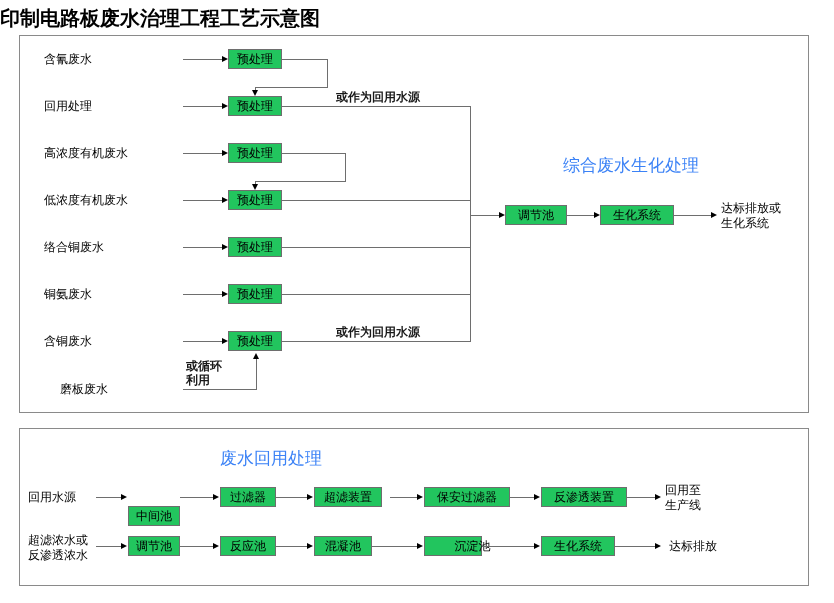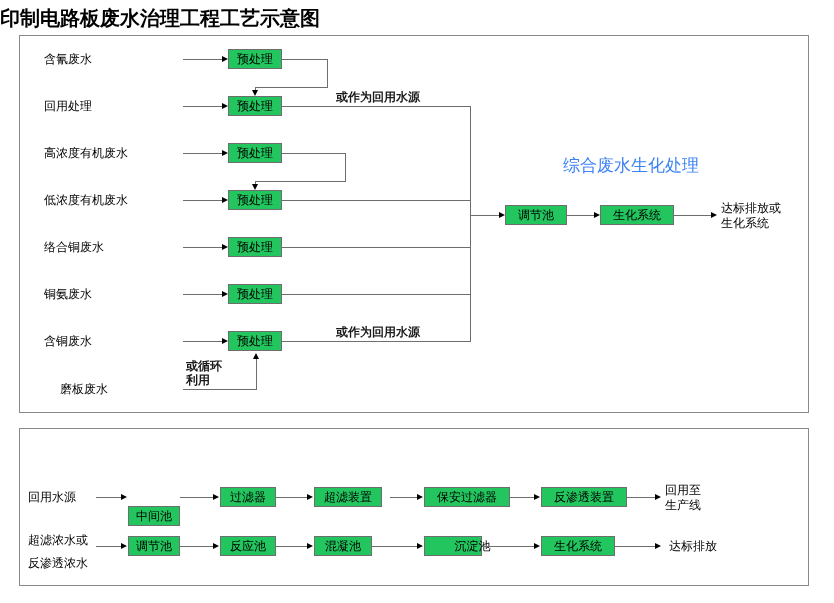--- a/index.html
+++ b/index.html
@@ -198,20 +198,21 @@
   <div class="arrow-r" style="left:594px; top:211.5px;"></div>
   <div class="box" style="left:600px; top:205px; width:74px; height:20px;">生化系统</div>
 
   <div class="hline" style="left:674px; top:215px; width:40px;"></div>
   <div class="arrow-r" style="left:711px; top:211.5px;"></div>
   <div class="lbl" style="left:721px; top:201px;">达标排放或</div>
   <div class="lbl" style="left:721px; top:216px;">生化系统</div>
 
   <div class="panel" id="panel-bottom"></div>
 
+  <div class="section-head" style="left:220px; top:448px;">废水回用处理</div>
 
   <div class="lbl" style="left:28px; top:490px;">回用水源</div>
   <div class="hline" style="left:96px; top:497px; width:28px;"></div>
   <div class="arrow-r" style="left:121px; top:493.5px;"></div>
 
   <div class="box" style="left:128px; top:506px; width:52px; height:20px;">中间池</div>
   <div class="hline" style="left:180px; top:497px; width:36px;"></div>
   <div class="arrow-r" style="left:213px; top:493.5px;"></div>
 
   <div class="box" style="left:220px; top:487px; width:56px; height:20px;">过滤器</div>
@@ -226,21 +227,21 @@
   <div class="hline" style="left:510px; top:497px; width:27px;"></div>
   <div class="arrow-r" style="left:534px; top:493.5px;"></div>
 
   <div class="box" style="left:541px; top:487px; width:86px; height:20px;">反渗透装置</div>
   <div class="hline" style="left:627px; top:497px; width:31px;"></div>
   <div class="arrow-r" style="left:655px; top:493.5px;"></div>
   <div class="lbl" style="left:665px; top:483px;">回用至</div>
   <div class="lbl" style="left:665px; top:498px;">生产线</div>
 
   <div class="lbl" style="left:28px; top:533px;">超滤浓水或</div>
-  <div class="lbl" style="left:28px; top:548px;margin-top:8px;">反渗透浓水</div>
+  <div class="lbl" style="left:28px; top:548px;">反渗透浓水</div>
   <div class="hline" style="left:96px; top:546px; width:28px;"></div>
   <div class="arrow-r" style="left:121px; top:542.5px;"></div>
 
   <div class="box" style="left:128px; top:536px; width:52px; height:20px;">调节池</div>
   <div class="hline" style="left:180px; top:546px; width:36px;"></div>
   <div class="arrow-r" style="left:213px; top:542.5px;"></div>
 
   <div class="box" style="left:220px; top:536px; width:56px; height:20px;">反应池</div>
   <div class="hline" style="left:276px; top:546px; width:34px;"></div>
   <div class="arrow-r" style="left:307px; top:542.5px;"></div>

